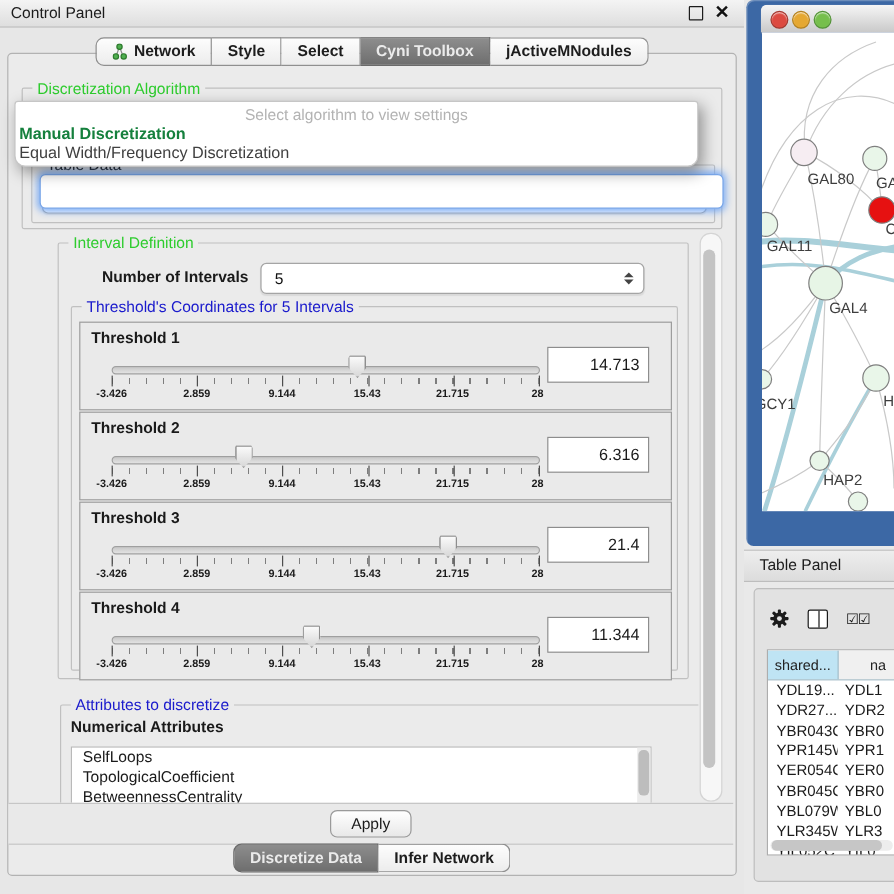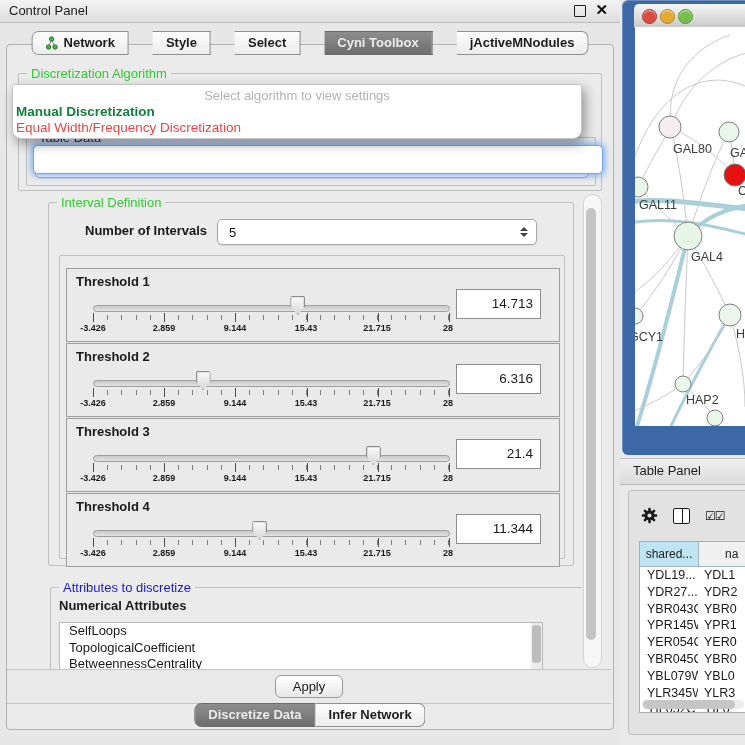--- a/index.html
+++ b/index.html
@@ -36,21 +36,21 @@
          box-shadow:0 1px 1px rgba(0,0,0,0.08);}
   .spinner{position:absolute;right:8px;top:50%;transform:translateY(-50%);display:flex;flex-direction:column;gap:2px;}
   .spinner .up{width:0;height:0;border-left:4px solid transparent;border-right:4px solid transparent;border-bottom:4px solid #444;}
   .spinner .dn{width:0;height:0;border-left:4px solid transparent;border-right:4px solid transparent;border-top:4px solid #444;}
 
   
   .popup{position:absolute;left:12px;top:84px;width:568px;height:53px;background:#fff;
          border:1px solid #c6c6c6;border-radius:3px 3px 9px 9px;box-shadow:3px 5px 12px rgba(0,0,0,0.38);z-index:6;}
   .popup .hint{position:absolute;left:0;right:0;top:3px;text-align:center;font-size:13px;color:#b3b3b3;}
   .popup .it1{position:absolute;left:3px;top:19px;font-size:13.5px;font-weight:700;color:#15803d;}
-  .popup .it2{position:absolute;left:3px;top:35px;font-size:13.5px;color:#ef4444;}
+  .popup .it2{position:absolute;left:3px;top:35px;font-size:13.5px;color:#404040;}
   .focus-combo{position:absolute;left:26px;top:100px;width:568px;height:27px;background:#fff;border:1px solid #78a5e8;
                border-radius:5px;box-shadow:0 0 6px 2px rgba(110,165,245,0.85);z-index:1;}
 
   
   .scrollregion{position:absolute;left:14px;top:192px;width:568px;height:476px;overflow:hidden;background:#ebebeb;}
   .vscroll{position:absolute;left:583px;top:193px;width:17px;height:474px;background:#f7f7f7;
            border:1px solid #d4d4d4;border-radius:9px;}
   .vscroll .thumb{position:absolute;left:2px;top:13px;width:10px;height:432px;background:#c4c4c4;border-radius:6px;}
 
   
@@ -115,21 +115,21 @@
 <div class="screen">
 
   <div class="control-panel">
 
     <div class="titlebar">
       <span class="title">Control Panel</span>
       <span class="float-box"></span>
       <span class="close-x">✕</span>
     </div>
 
-    <div class="seg" style="left:50%;transform:translateX(-50%);top:31px;z-index:3;gap:24px;">
+    <div class="seg" style="left:50%;transform:translateX(-50%);top:31px;z-index:3;">
       <div class="tab">
         <svg width="13" height="14" viewBox="0 0 13 14">
           <line x1="6" y1="3" x2="3" y2="11" stroke="#8a8a8a" stroke-width="1"></line>
           <line x1="6" y1="3" x2="9" y2="11" stroke="#8a8a8a" stroke-width="1"></line>
           <circle cx="6" cy="3" r="2.2" fill="#4fae4f" stroke="#2c7a2c"></circle>
           <circle cx="3" cy="11" r="2.2" fill="#4fae4f" stroke="#2c7a2c"></circle>
           <circle cx="9.5" cy="11" r="2.2" fill="#4fae4f" stroke="#2c7a2c"></circle>
         </svg>
         <span>Network</span>
       </div>
@@ -174,20 +174,21 @@
           <span class="abs" style="left:36px;top:20px;font-size:13px;font-weight:700;text-align:center;">Number of Intervals</span>
           <div class="combo" style="left:168px;top:16px;width:296px;height:24px;">
             <span>5</span>
             <span class="spinner">
                 <i class="up"></i>
                 <i class="dn"></i>
               </span>
           </div>
 
           <div class="groupbox" style="left:10px;top:52px;width:504px;height:302px;">
+            <span class="grouplabel blue">Threshold's Coordinates for 5 Intervals</span>
 
             <div class="th-panel" style="top:12px;">
               <div class="th-label">Threshold 1</div>
               <div class="track"></div>
               <div class="thumb-sl" style="left: 223.4px;"></div>
               <div class="ticks">
                   <i style="left:0%"></i>
                   <i style="left:20%"></i>
                   <i style="left:40%"></i>
                   <i style="left:60%"></i>

